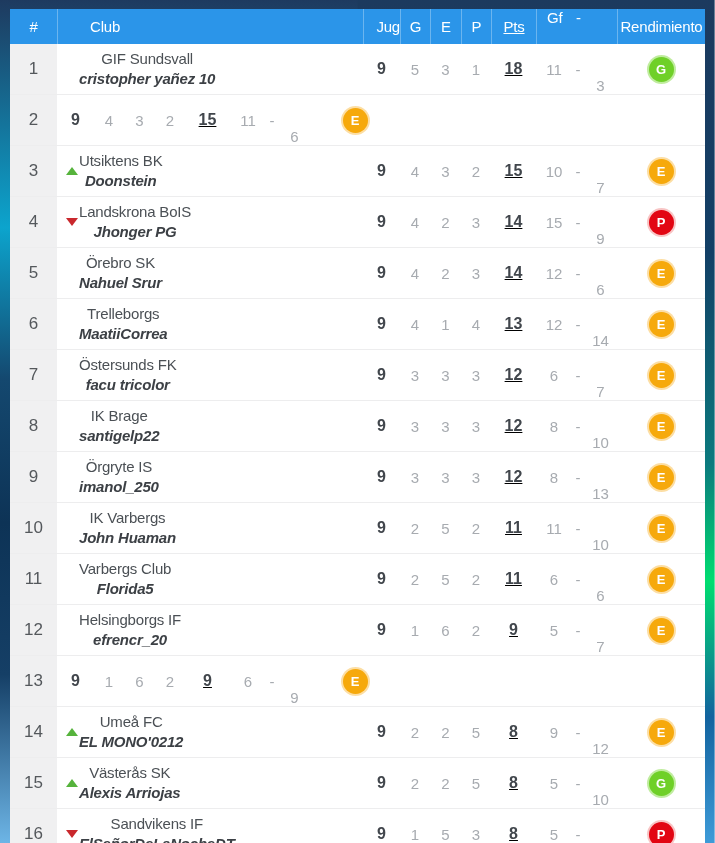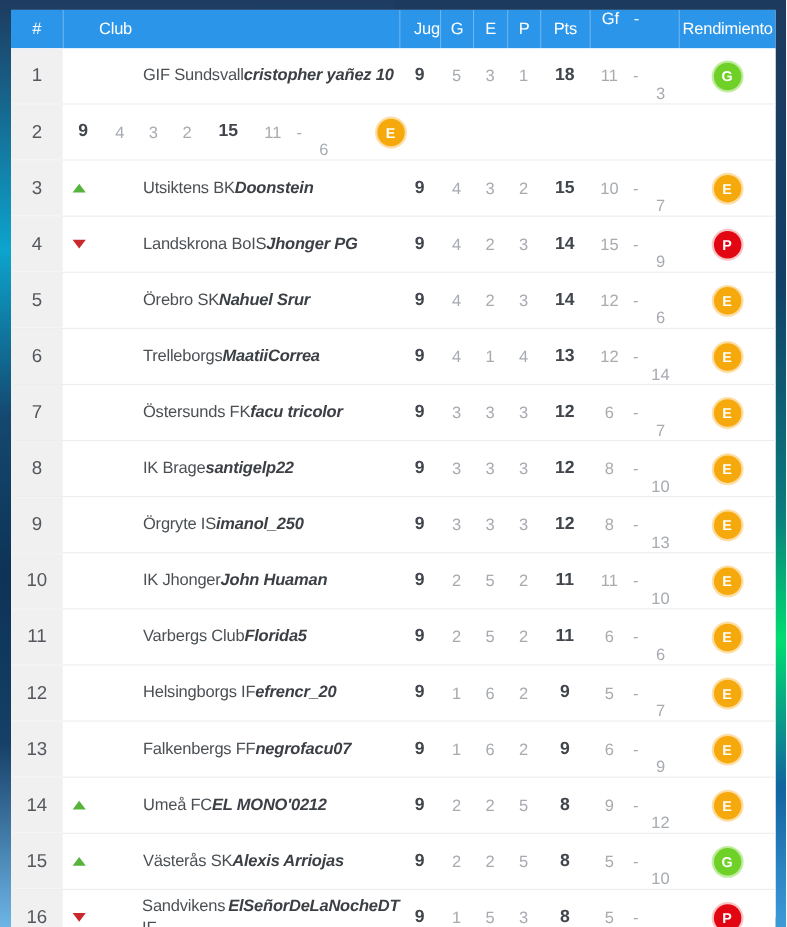--- a/index.html
+++ b/index.html
@@ -28,21 +28,21 @@
   .thead .cell.rank{ border-left:none; }
   .thead .cell.club{ justify-content:flex-start; padding-left:32px; }
 
   
   .cell.rank { width:47px; flex:0 0 47px; }
   .cell.club { width:306px; flex:0 0 306px; }
   .cell.jug  { width:37px; flex:0 0 37px;justify-content:flex-end; }
   .cell.g    { width:30px; flex:0 0 30px; }
   .cell.e    { width:31px; flex:0 0 31px; }
   .cell.p    { width:30px; flex:0 0 30px; }
-  .cell.pts  { width:45px; flex:0 0 45px; }
+  .cell.pts  { width:45px; flex:0 0 45px;text-decoration:underline; }
   .cell.gfgc { width:81px; flex:0 0 81px; display:flex; }
   .cell.rend { width:88px; flex:0 0 88px; }
   .sub-gf{ width:36px; text-align:center; display:inline-block; }
   .sub-dash{ width:12px; text-align:center; display:inline-block; }
   .sub-gc{ width:33px; text-align:center; display:inline-block;margin-top:33px; }
 
   
   .tbody{ flex:1; display:flex; flex-direction:column; }
   .row{ flex:1; display:flex; align-items:stretch; border-top:1px solid #ededee; background:#fff; }
   .row:first-child{ border-top:none; }
@@ -51,21 +51,21 @@
   .row .cell.club{ justify-content:flex-start; padding-left:8px; }
 
   .trend{ width:14px; height:10px; display:inline-block; position:relative; }
   .trend.up::before{ content:""; position:absolute; left:1px; top:1px;
     border-left:6px solid transparent; border-right:6px solid transparent;
     border-bottom:8px solid var(--arrow-up,#56b33c); }
   .trend.down::before{ content:""; position:absolute; left:1px; top:1px;
     border-left:6px solid transparent; border-right:6px solid transparent;
     border-top:8px solid var(--arrow-down,#c9282d); }
 
-  .names{ margin-left:51px; display:flex; line-height:20px; }
+  .names{ display:flex; flex-direction:column; line-height:20px;text-align:center; }
   .club-name{ color:#4b5055; font-size:15px; letter-spacing:-0.2px; }
   .manager-name{ color:#3c4045; font-size:15px; font-style:italic; font-weight:600; letter-spacing:-0.2px; }
 
   .num{ font-size:15px; color:#a7abb0; }
   .num.strong{ font-size:16px; font-weight:700; color:#41464c; }
 
   .badge{ width:25px; height:25px; border-radius:50%; display:flex; align-items:center;
     justify-content:center; color:#fff; font-size:13px; font-weight:700; }
 </style>
 </head>
@@ -415,21 +415,21 @@
       <span class="badge" style="background: rgb(246, 169, 12); box-shadow: rgba(250, 195, 90, 0.55) 0px 0px 0px 2px;">E</span>
     </div>
   </div>
         <div class="row">
     <div class="cell rank">
             <span>10</span>
           </div>
     <div class="cell club">
       <span class="trend"></span>
       <span class="names">
-        <span class="club-name">IK Jhonger</span>
+        <span class="club-name">IK Varbergs</span>
         <span class="manager-name">John Huaman</span>
       </span>
     </div>
     <div class="cell jug">
             <span class="num strong">9</span>
           </div>
     <div class="cell g">
             <span class="num">2</span>
           </div>
     <div class="cell e">
@@ -517,27 +517,20 @@
       <span class="sub-gc num">7</span>
     </div>
     <div class="cell rend">
       <span class="badge" style="background: rgb(246, 169, 12); box-shadow: rgba(250, 195, 90, 0.55) 0px 0px 0px 2px;">E</span>
     </div>
   </div>
         <div class="row">
     <div class="cell rank">
             <span>13</span>
           </div>
-    <div class="cell club">
-      <span class="trend"></span>
-      <span class="names">
-        <span class="club-name">Falkenbergs FF</span>
-        <span class="manager-name">negrofacu07</span>
-      </span>
-    </div>
     <div class="cell jug">
             <span class="num strong">9</span>
           </div>
     <div class="cell g">
             <span class="num">1</span>
           </div>
     <div class="cell e">
             <span class="num">6</span>
           </div>
     <div class="cell p">

